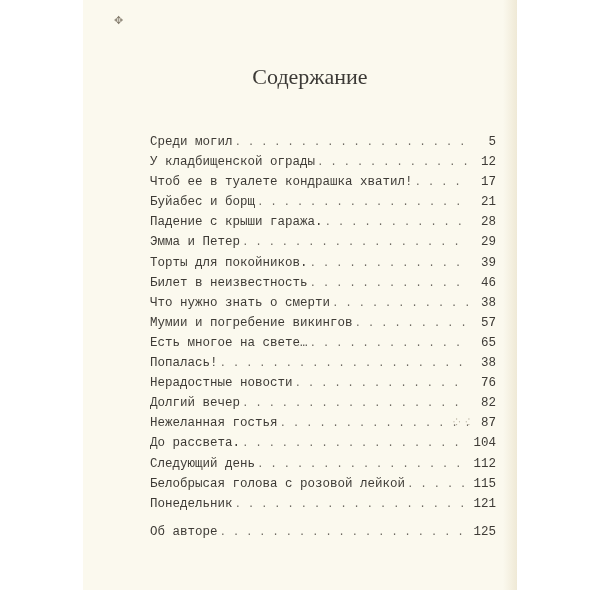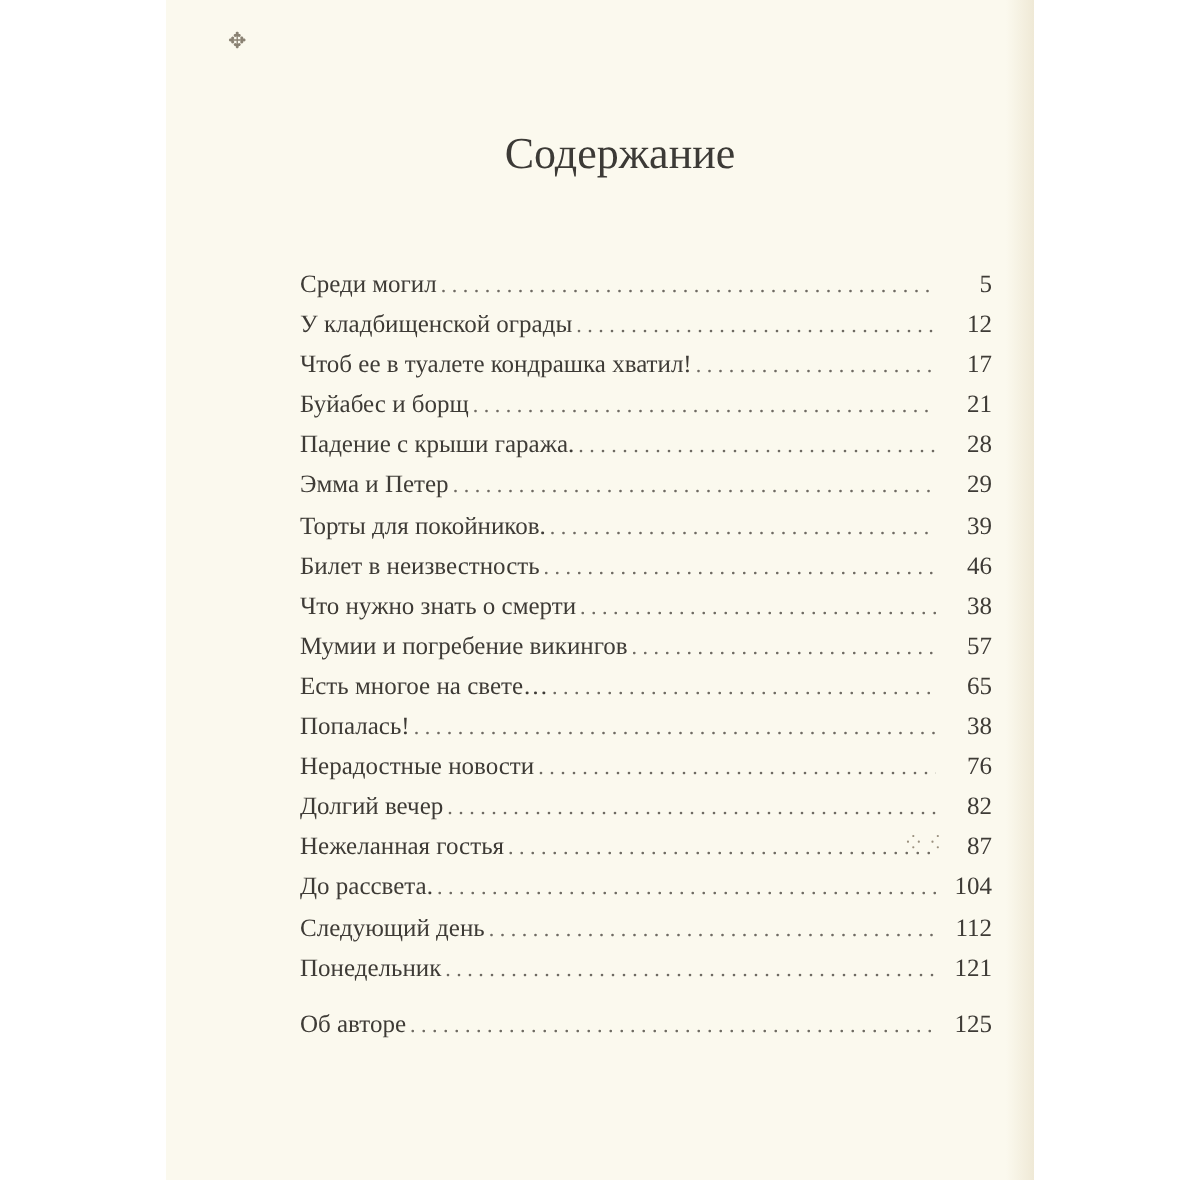--- a/index.html
+++ b/index.html
@@ -25,21 +25,21 @@
   }
   .title {
     position:absolute; left:0; width:454px; top:64px; text-align:center;
     font-family: "Liberation Serif", serif; font-size:22px; color:#3c3a36;
   }
   .toc {
     position:absolute; left:67px; top:135px; width:346px;
   }
   .row {
     display:flex; align-items:baseline; height:20.1px;
-    font-family: Liberation Serif, serif; font-size:12.5px; color:#3e3b36;
+    font-family: Liberation Mono, monospace; font-size:12.5px; color:#3e3b36;
   }
   .row .t { white-space:nowrap; }
   .row .dots {
     flex:1; overflow:hidden; white-space:nowrap; margin:0 2px;
     color:#6e6a62; letter-spacing:3.2px; font-size:11px;
   }
   .row .dots::before {
     content:". . . . . . . . . . . . . . . . . . . . . . . . . . . . . . . . . . . . . . . . . . . . . . . . . . . . . . . . . . . . . . . . . . . . . . . . . . . . . . . . . . . . . . . . .";
     letter-spacing:0;
   }
@@ -136,20 +136,25 @@
         <span class="t">До рассвета.</span>
         <span class="dots"></span>
         <span class="p">104</span>
       </div>
     <div class="row">
         <span class="t">Следующий день</span>
         <span class="dots"></span>
         <span class="p">112</span>
       </div>
     <div class="row">
+        <span class="t">Белобрысая голова с розовой лейкой</span>
+        <span class="dots"></span>
+        <span class="p">115</span>
+      </div>
+    <div class="row">
         <span class="t">Понедельник</span>
         <span class="dots"></span>
         <span class="p">121</span>
       </div>
     <div class="row gap">
         <span class="t">Об авторе</span>
         <span class="dots"></span>
         <span class="p">125</span>
       </div>
   </div>

